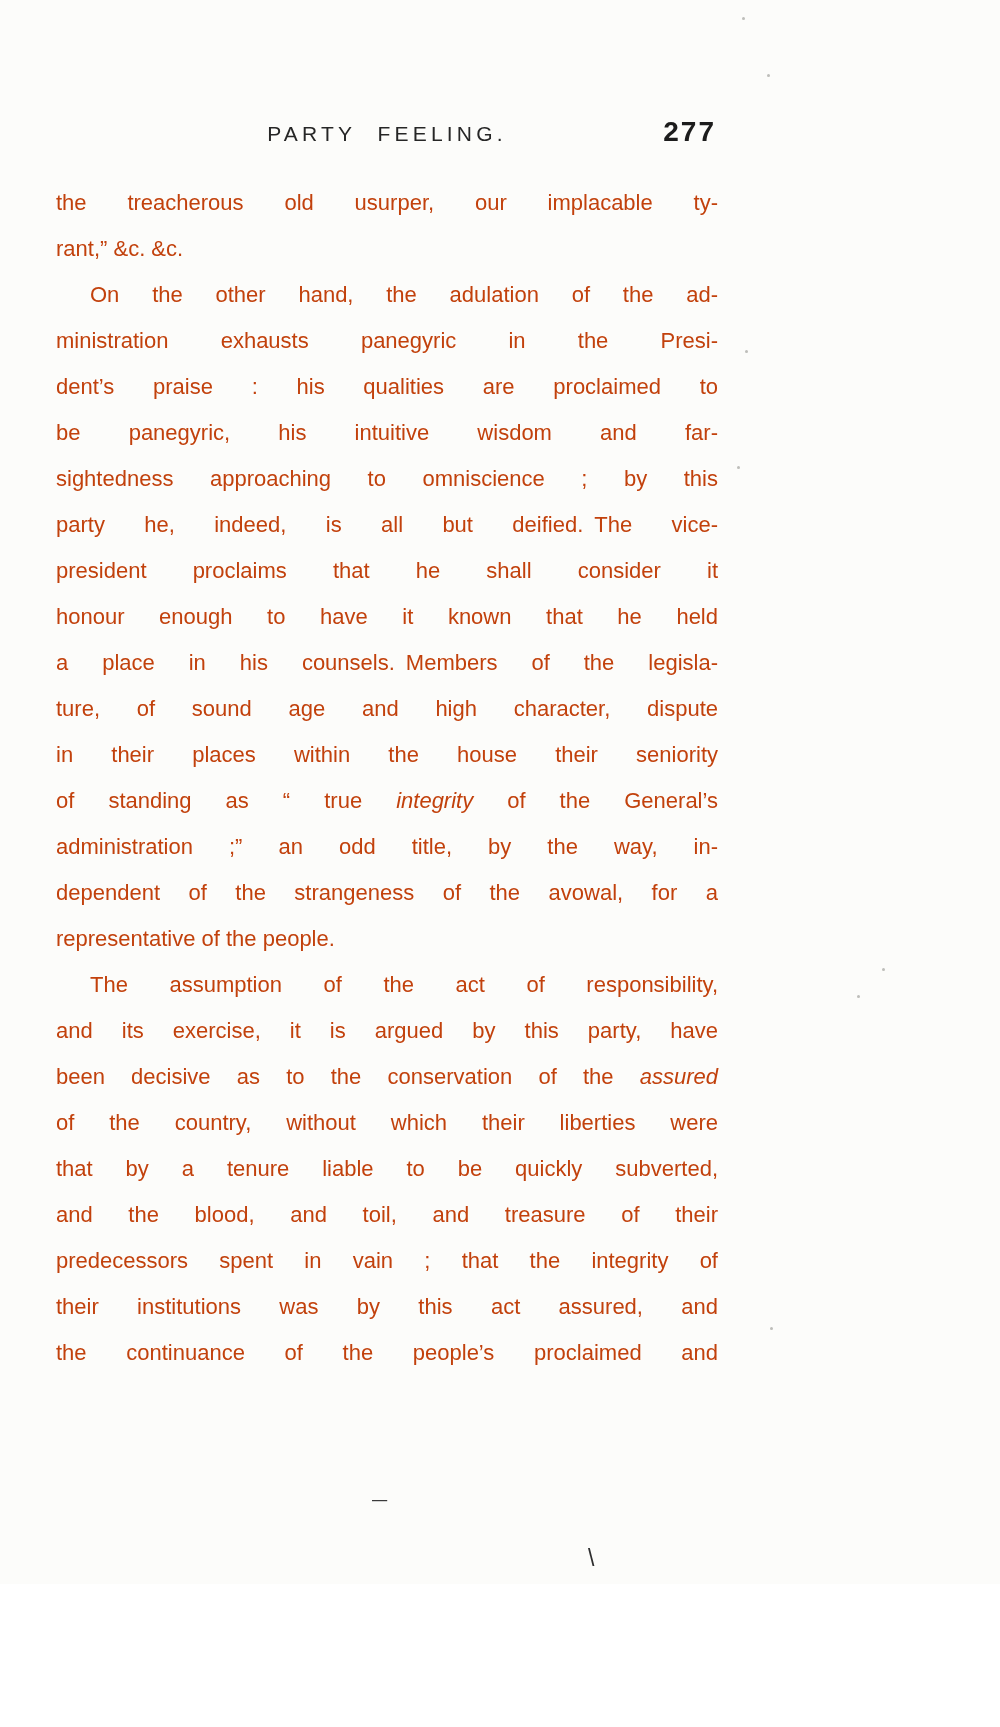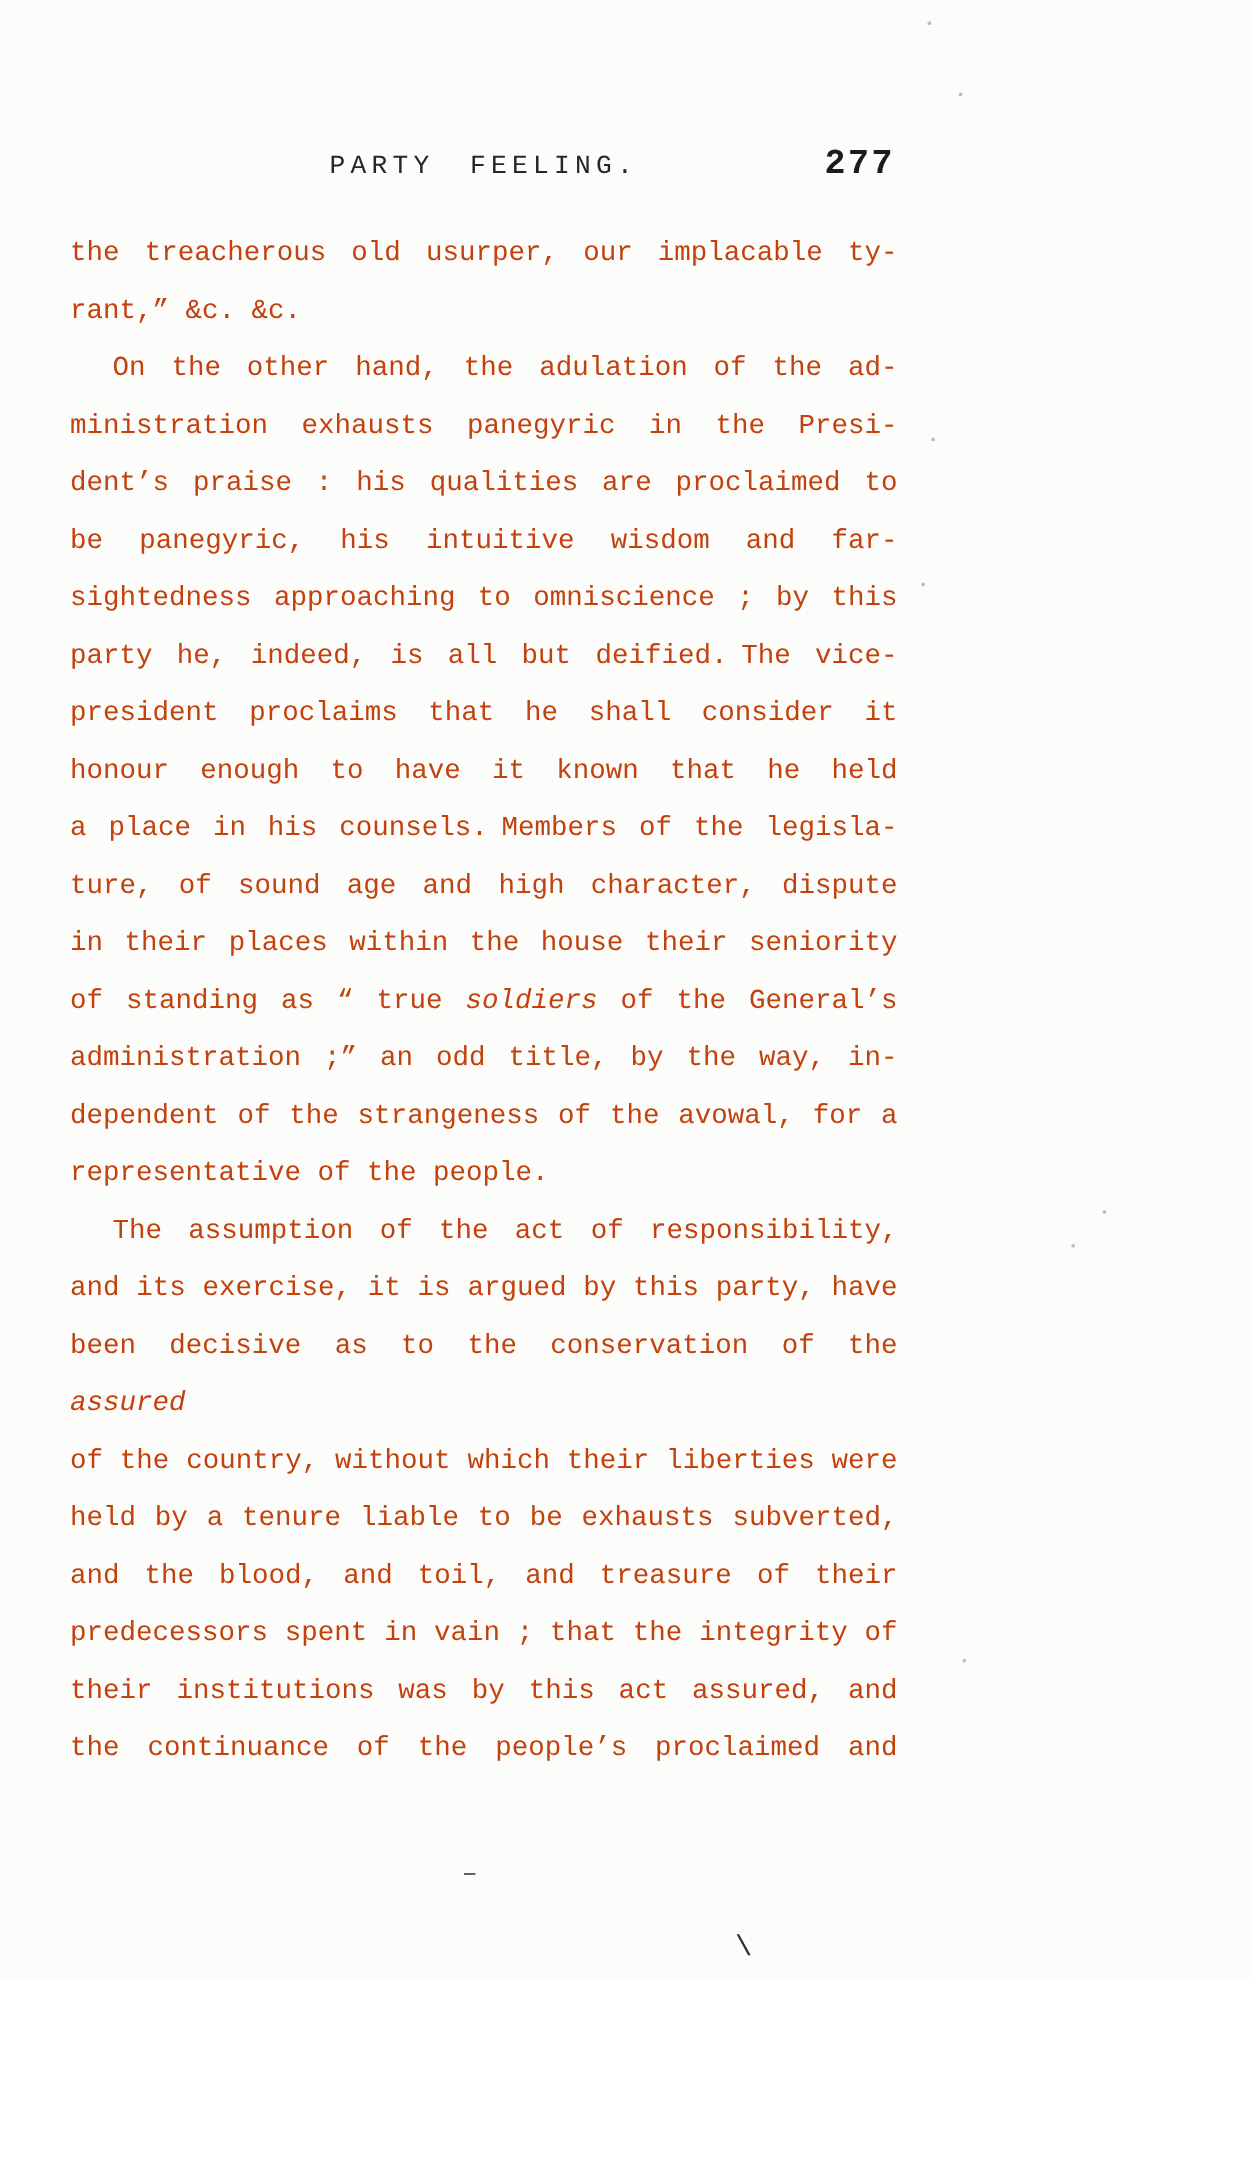--- a/index.html
+++ b/index.html
@@ -6,21 +6,21 @@
     margin: 0;
     padding: 0;
     background: #ffffff;
   }
   .page {
     position: relative;
     width: 1000px;
     height: 1584px;
     background: #fcfcfa;
     overflow: hidden;
-    font-family: Liberation Mono, monospace;
+    font-family: Liberation Sans, sans-serif;
     color: #1f1f1f;
   }
   .header {
     position: absolute;
     left: 56px;
     top: 122px;
     width: 662px;
     text-align: center;
   }
   .header-title {
@@ -102,29 +102,29 @@
       <div class="line justify"><span>ministration exhausts panegyric in the Presi-</span></div>
       <div class="line justify"><span>dent’s praise : his qualities are proclaimed to</span></div>
       <div class="line justify"><span>be panegyric, his intuitive wisdom and far-</span></div>
       <div class="line justify"><span>sightedness approaching to omniscience ; by this</span></div>
       <div class="line justify"><span>party he, indeed, is all but deified. The vice-</span></div>
       <div class="line justify"><span>president proclaims that he shall consider it</span></div>
       <div class="line justify"><span>honour enough to have it known that he held</span></div>
       <div class="line justify"><span>a place in his counsels. Members of the legisla-</span></div>
       <div class="line justify"><span>ture, of sound age and high character, dispute</span></div>
       <div class="line justify"><span>in their places within the house their seniority</span></div>
-      <div class="line justify"><span>of standing as “ true </span><span class="italic">soldiers</span><span> of the General’s</span></div>
+      <div class="line justify"><span>of standing as “ true </span><span class="italic">integrity</span><span> of the General’s</span></div>
       <div class="line justify"><span>administration ;” an odd title, by the way, in-</span></div>
       <div class="line justify"><span>dependent of the strangeness of the avowal, for a</span></div>
       <div class="line"><span>representative of the people.</span></div>
       <div class="line indent justify"><span>The assumption of the act of responsibility,</span></div>
       <div class="line justify"><span>and its exercise, it is argued by this party, have</span></div>
       <div class="line justify"><span>been decisive as to the conservation of the </span><span class="italic">assured</span></div>
       <div class="line justify"><span>of the country, without which their liberties were</span></div>
-      <div class="line justify"><span>held by a tenure liable to be exhausts subverted,</span></div>
+      <div class="line justify"><span>that by a tenure liable to be quickly subverted,</span></div>
       <div class="line justify"><span>and the blood, and toil, and treasure of their</span></div>
       <div class="line justify"><span>predecessors spent in vain ; that the integrity of</span></div>
       <div class="line justify"><span>their institutions was by this act assured, and</span></div>
       <div class="line justify"><span>the continuance of the people’s proclaimed and</span></div>
     </div>
 
   <span class="mark-dash">—</span>
 
   <span class="mark-stray">\</span>
 

